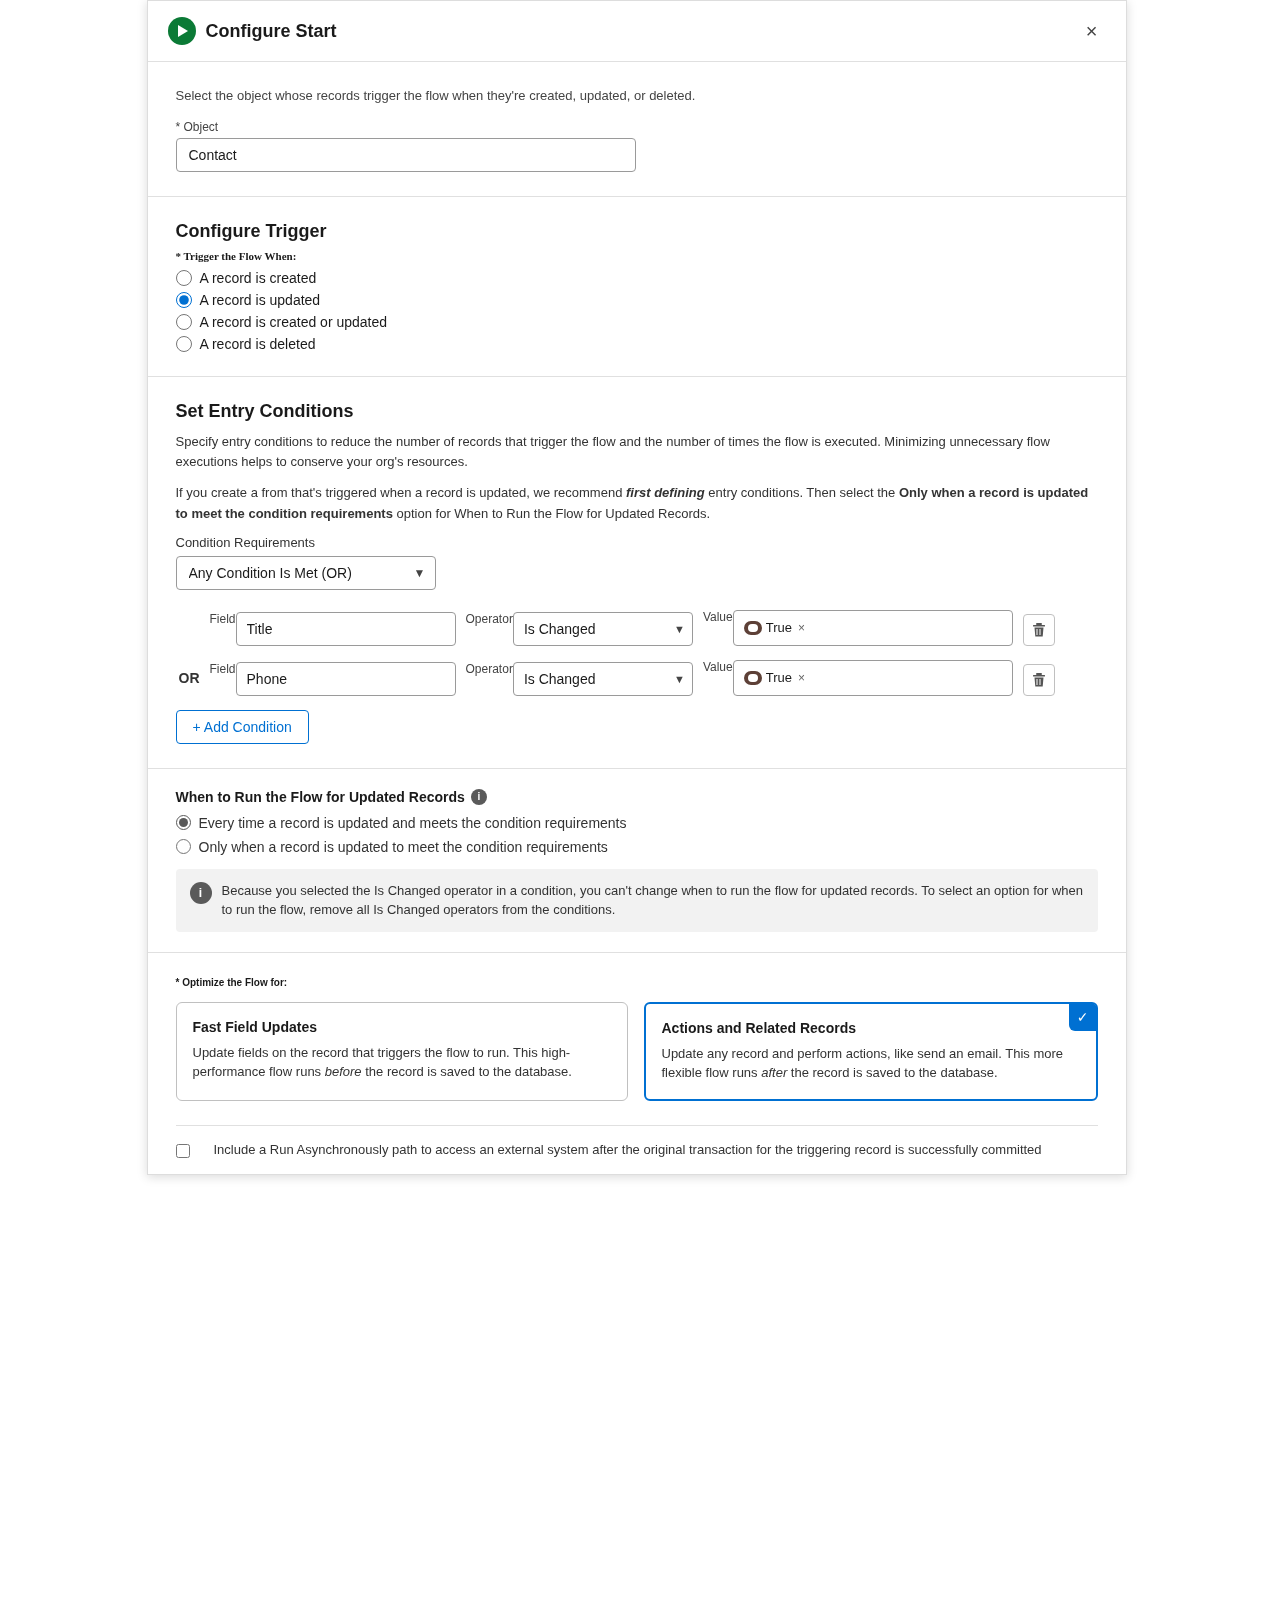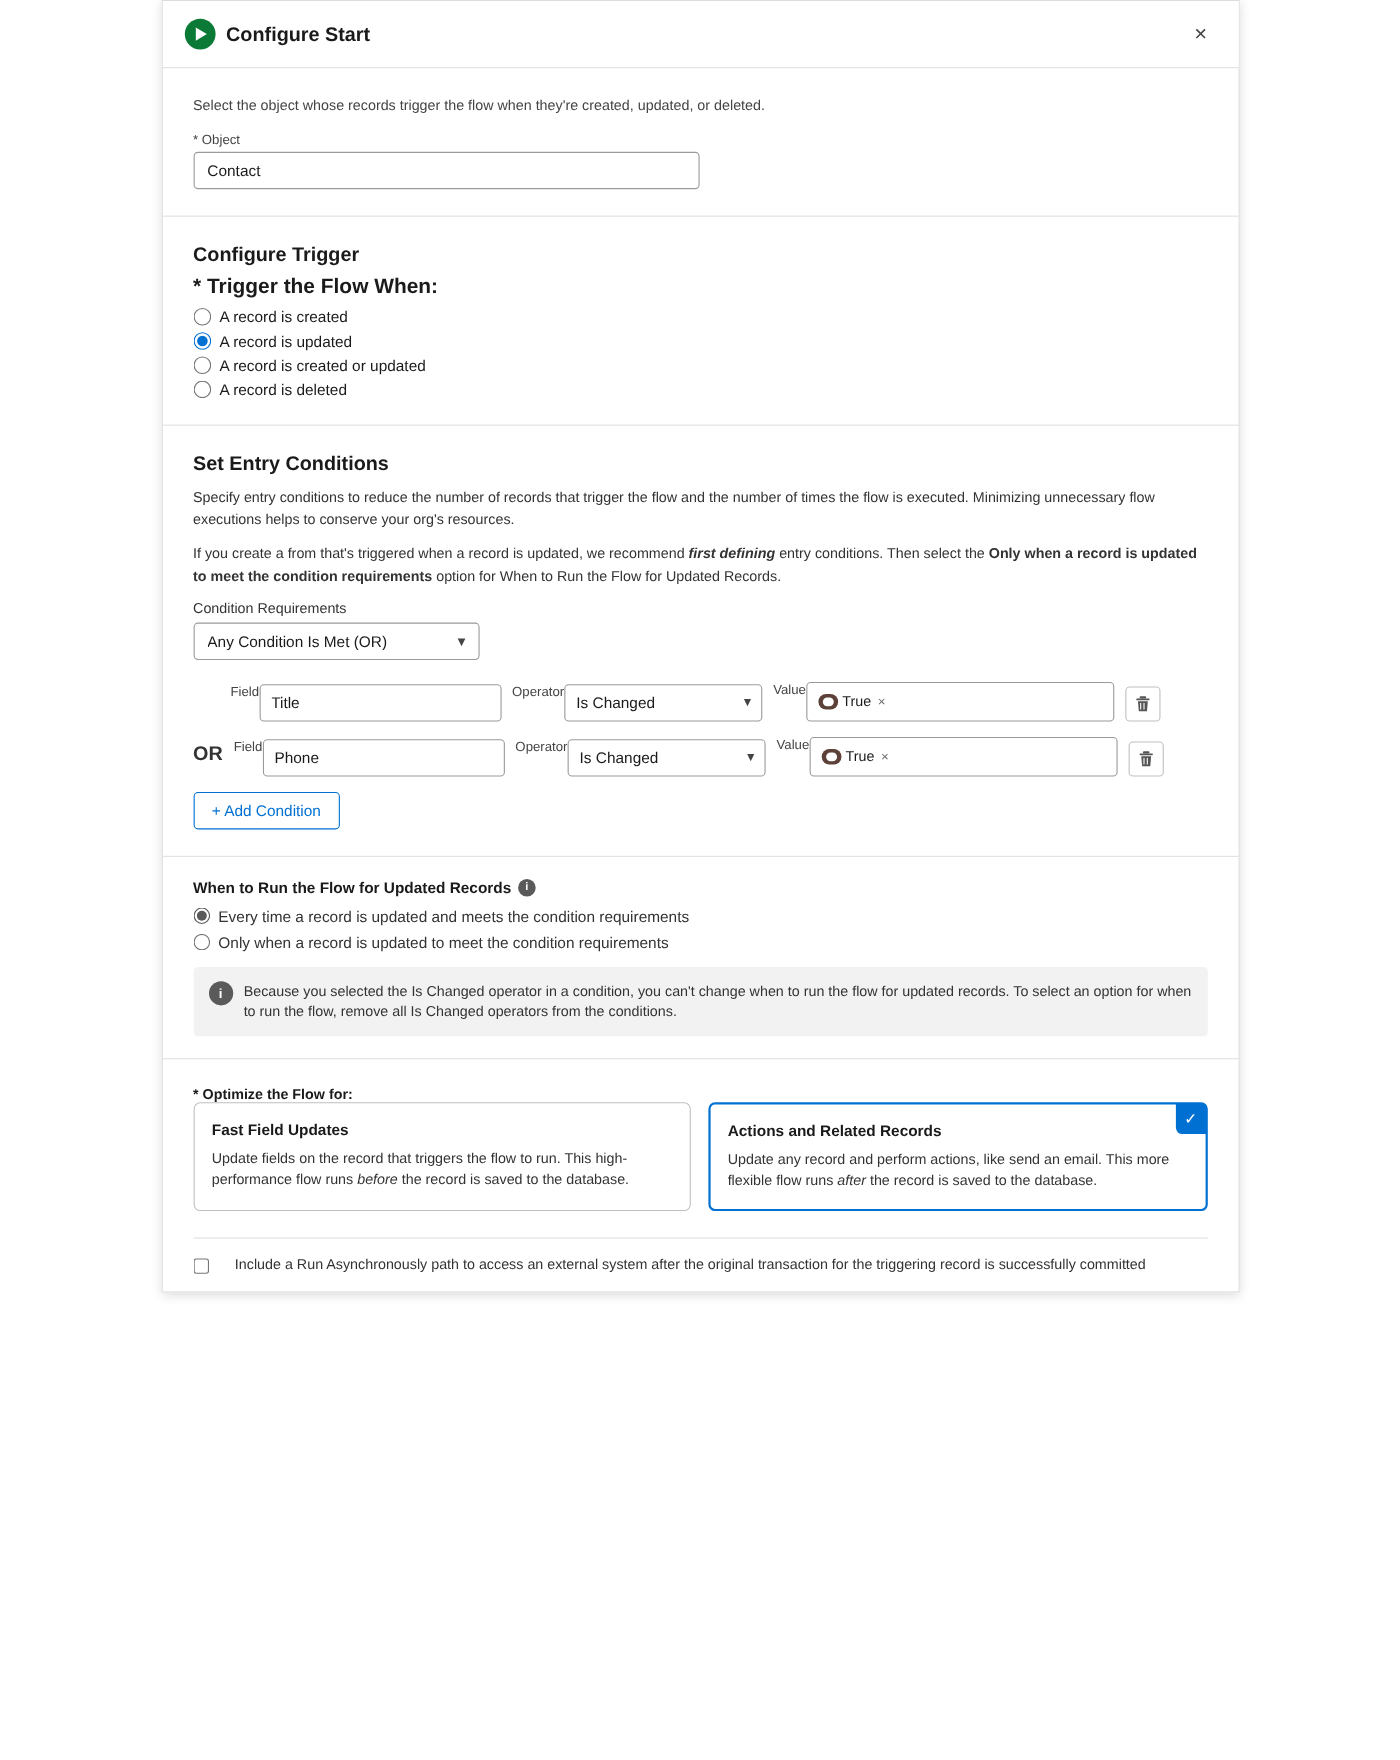--- a/index.html
+++ b/index.html
@@ -83,21 +83,21 @@
       padding: 8px 12px;
       border: 1px solid #9a9a9a;
       border-radius: 4px;
       font-size: 14px;
       color: #1a1a1a;
       outline: none;
     }
     .radio-group { display: flex; flex-direction: column; gap: 6px; margin-top: 8px; }
     .radio-item { display: flex; align-items: center; gap: 8px; font-size: 14px; cursor: pointer; }
     .radio-item input[type=radio] { width: 16px; height: 16px; accent-color: #0070d2; }
-    .trigger-label { font-size: 19px; font-weight: 600; margin-bottom: 4px; }
+    .trigger-label { font-size: 11px; font-weight: 600; margin-bottom: 4px; font-family: Liberation Serif, serif; }
     .set-entry-title { font-size: 18px; font-weight: 600; margin-bottom: 10px; }
     .entry-desc { font-size: 13px; color: #333; line-height: 1.6; margin-bottom: 10px; }
     .entry-desc strong { font-weight: 700; }
     .entry-desc em { font-style: italic; }
     .condition-req-label { font-size: 13px; color: #333; margin-bottom: 6px; margin-top: 10px; }
     .select-wrapper {
       position: relative;
       display: inline-block;
       width: 260px;
     }
@@ -123,21 +123,21 @@
       color: #444;
     }
     .conditions-area { margin-top: 20px; }
     .condition-row {
       display: flex;
       align-items: flex-end;
       gap: 10px;
       margin-bottom: 14px;
     }
     .condition-row .or-label {
-      font-size: 18px;
+      font-size: 14px;
       font-weight: 600;
       color: #333;
       min-width: 24px;
       text-align: right;
       padding-bottom: 10px;
     }
     .condition-col { display: flex; flex-direction: row; }
     .condition-col label { font-size: 12px; color: #444; margin-bottom: 4px; }
     .condition-field-input {
       width: 220px;
@@ -273,21 +273,21 @@
       display: flex;
       align-items: center;
       justify-content: center;
       color: #fff;
       font-size: 12px;
       font-weight: bold;
       flex-shrink: 0;
       margin-top: 1px;
     }
     .optimize-section { padding: 24px 28px; }
-    .optimize-label { font-size: 13px; font-weight: 700; margin-bottom: 0; }
+    .optimize-label { font-size: 10px; font-weight: 700; margin-bottom: 14px; }
     .optimize-cards { display: flex; gap: 16px; }
     .optimize-card {
       flex: 1;
       border: 1px solid #c0c0c0;
       border-radius: 6px;
       padding: 16px;
       background: #fff;
     }
     .optimize-card.selected {
       border: 2px solid #0070d2;

